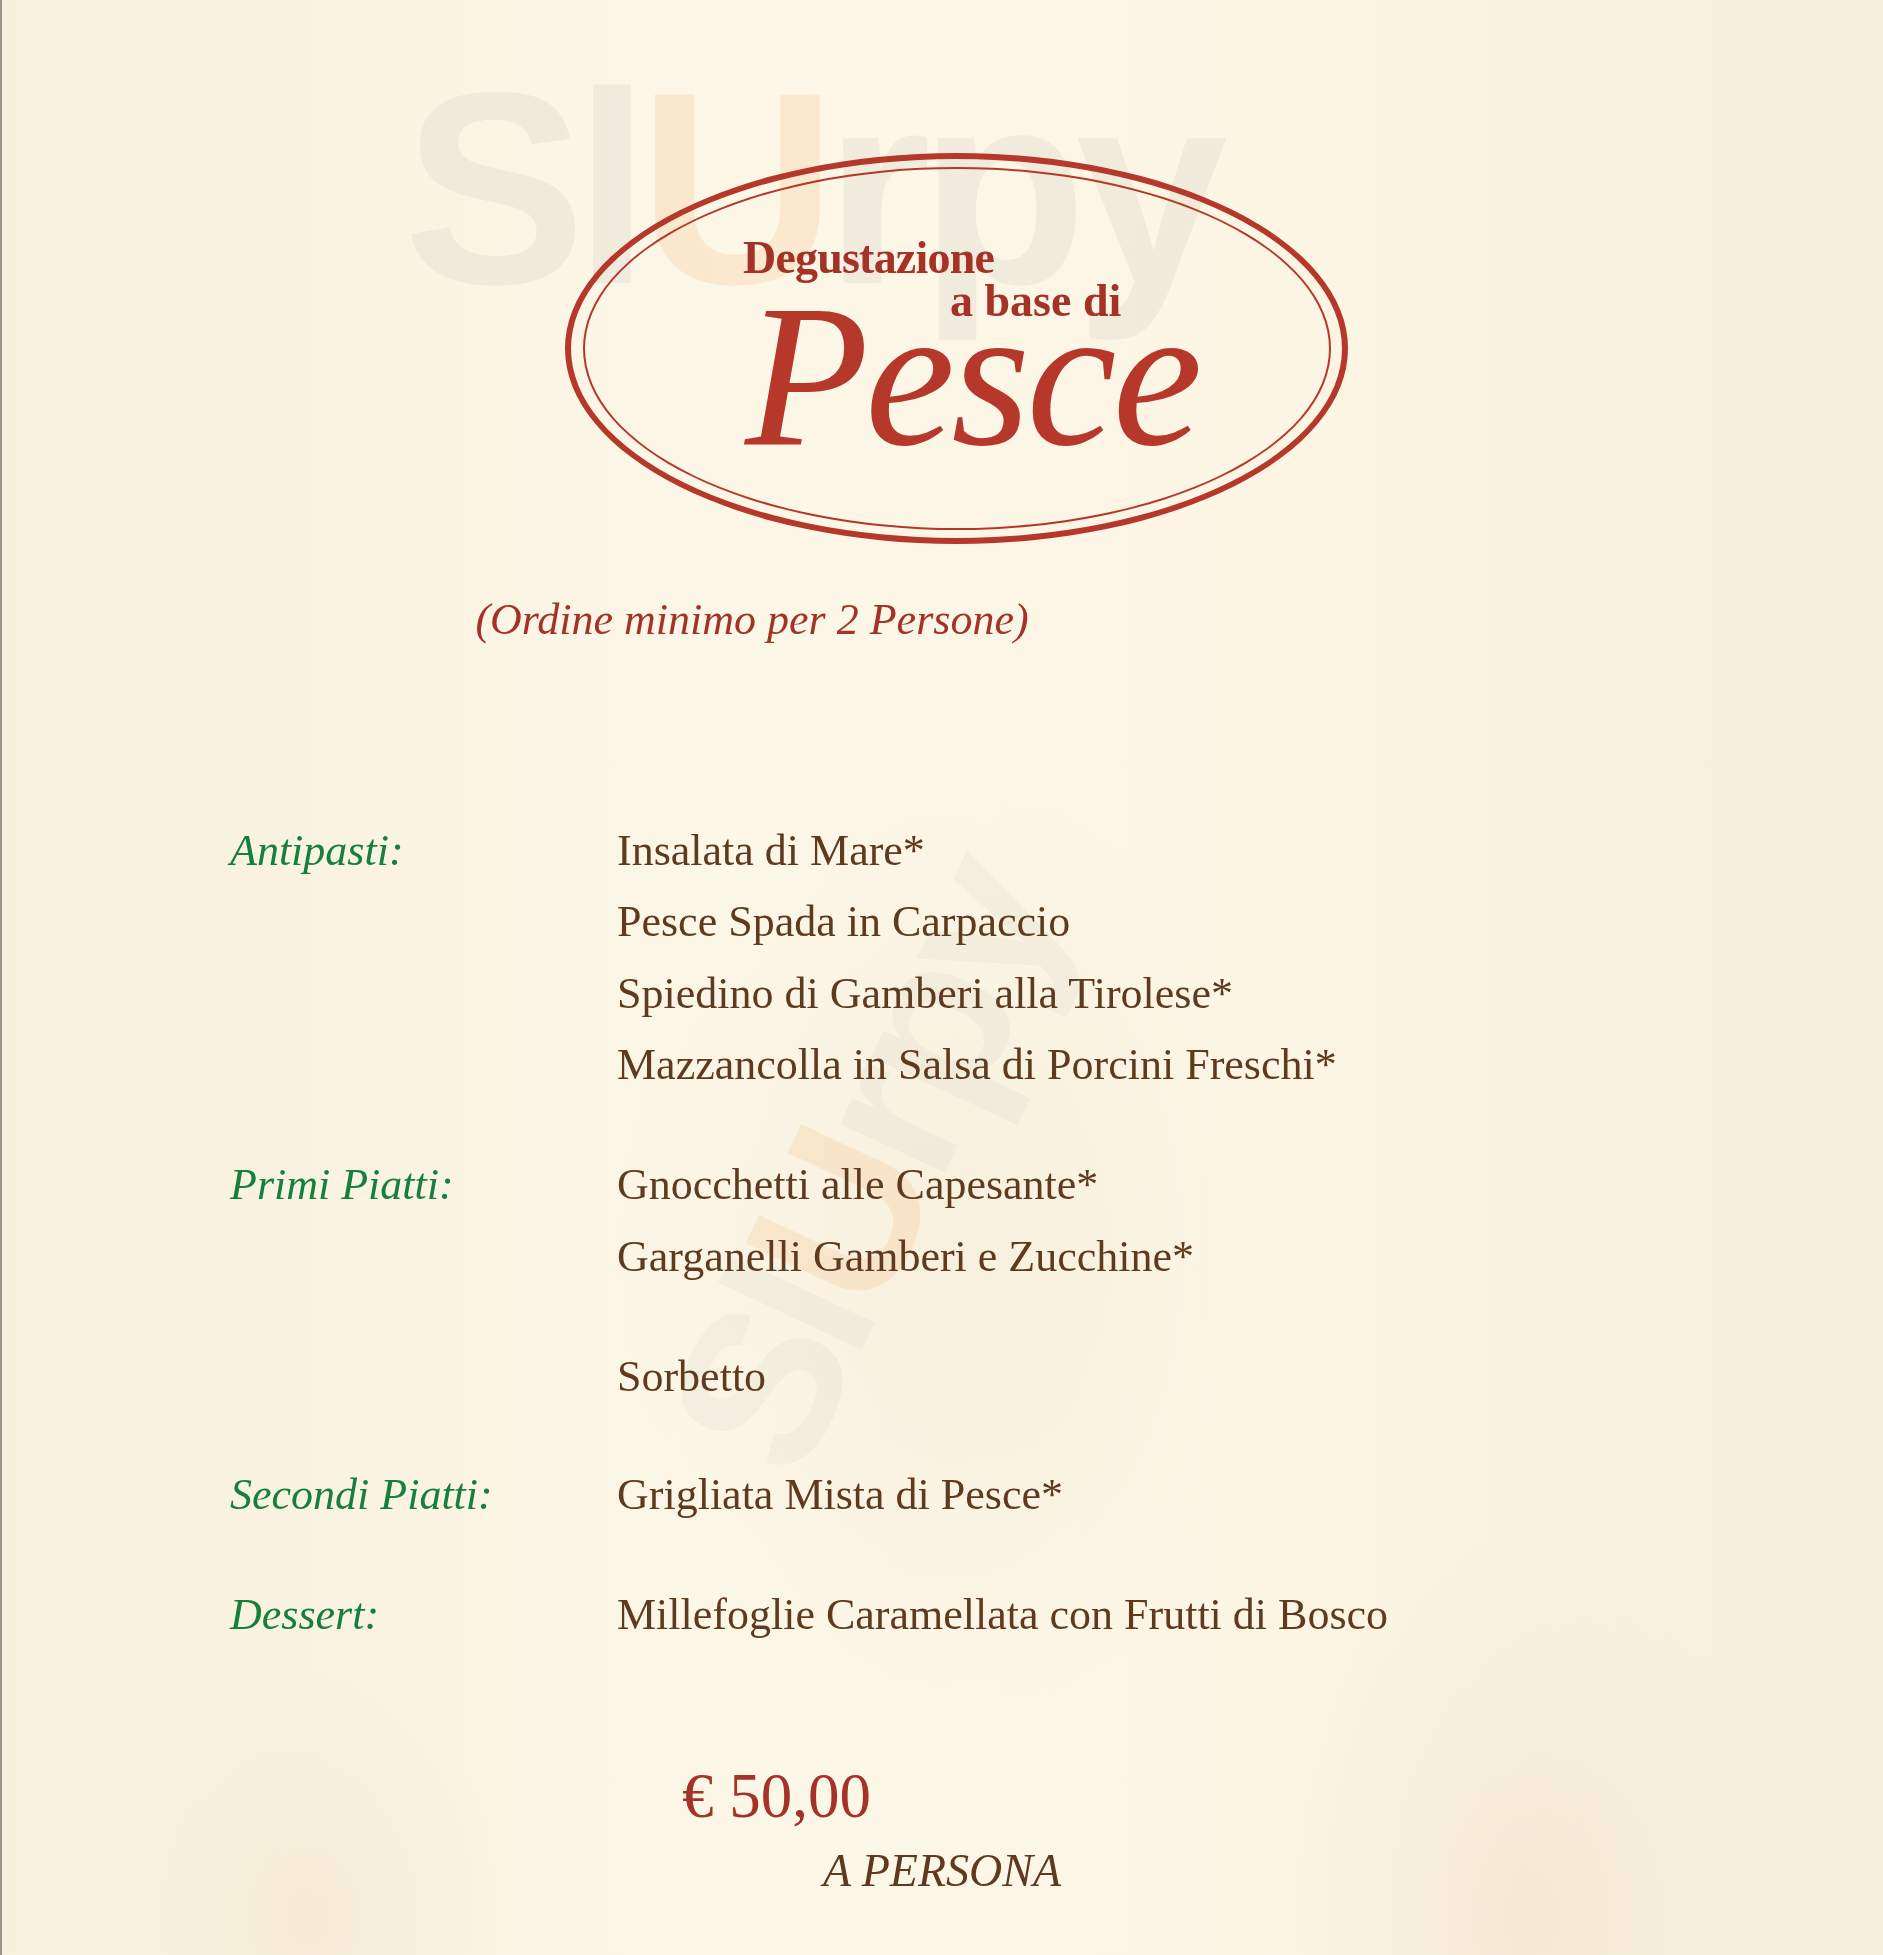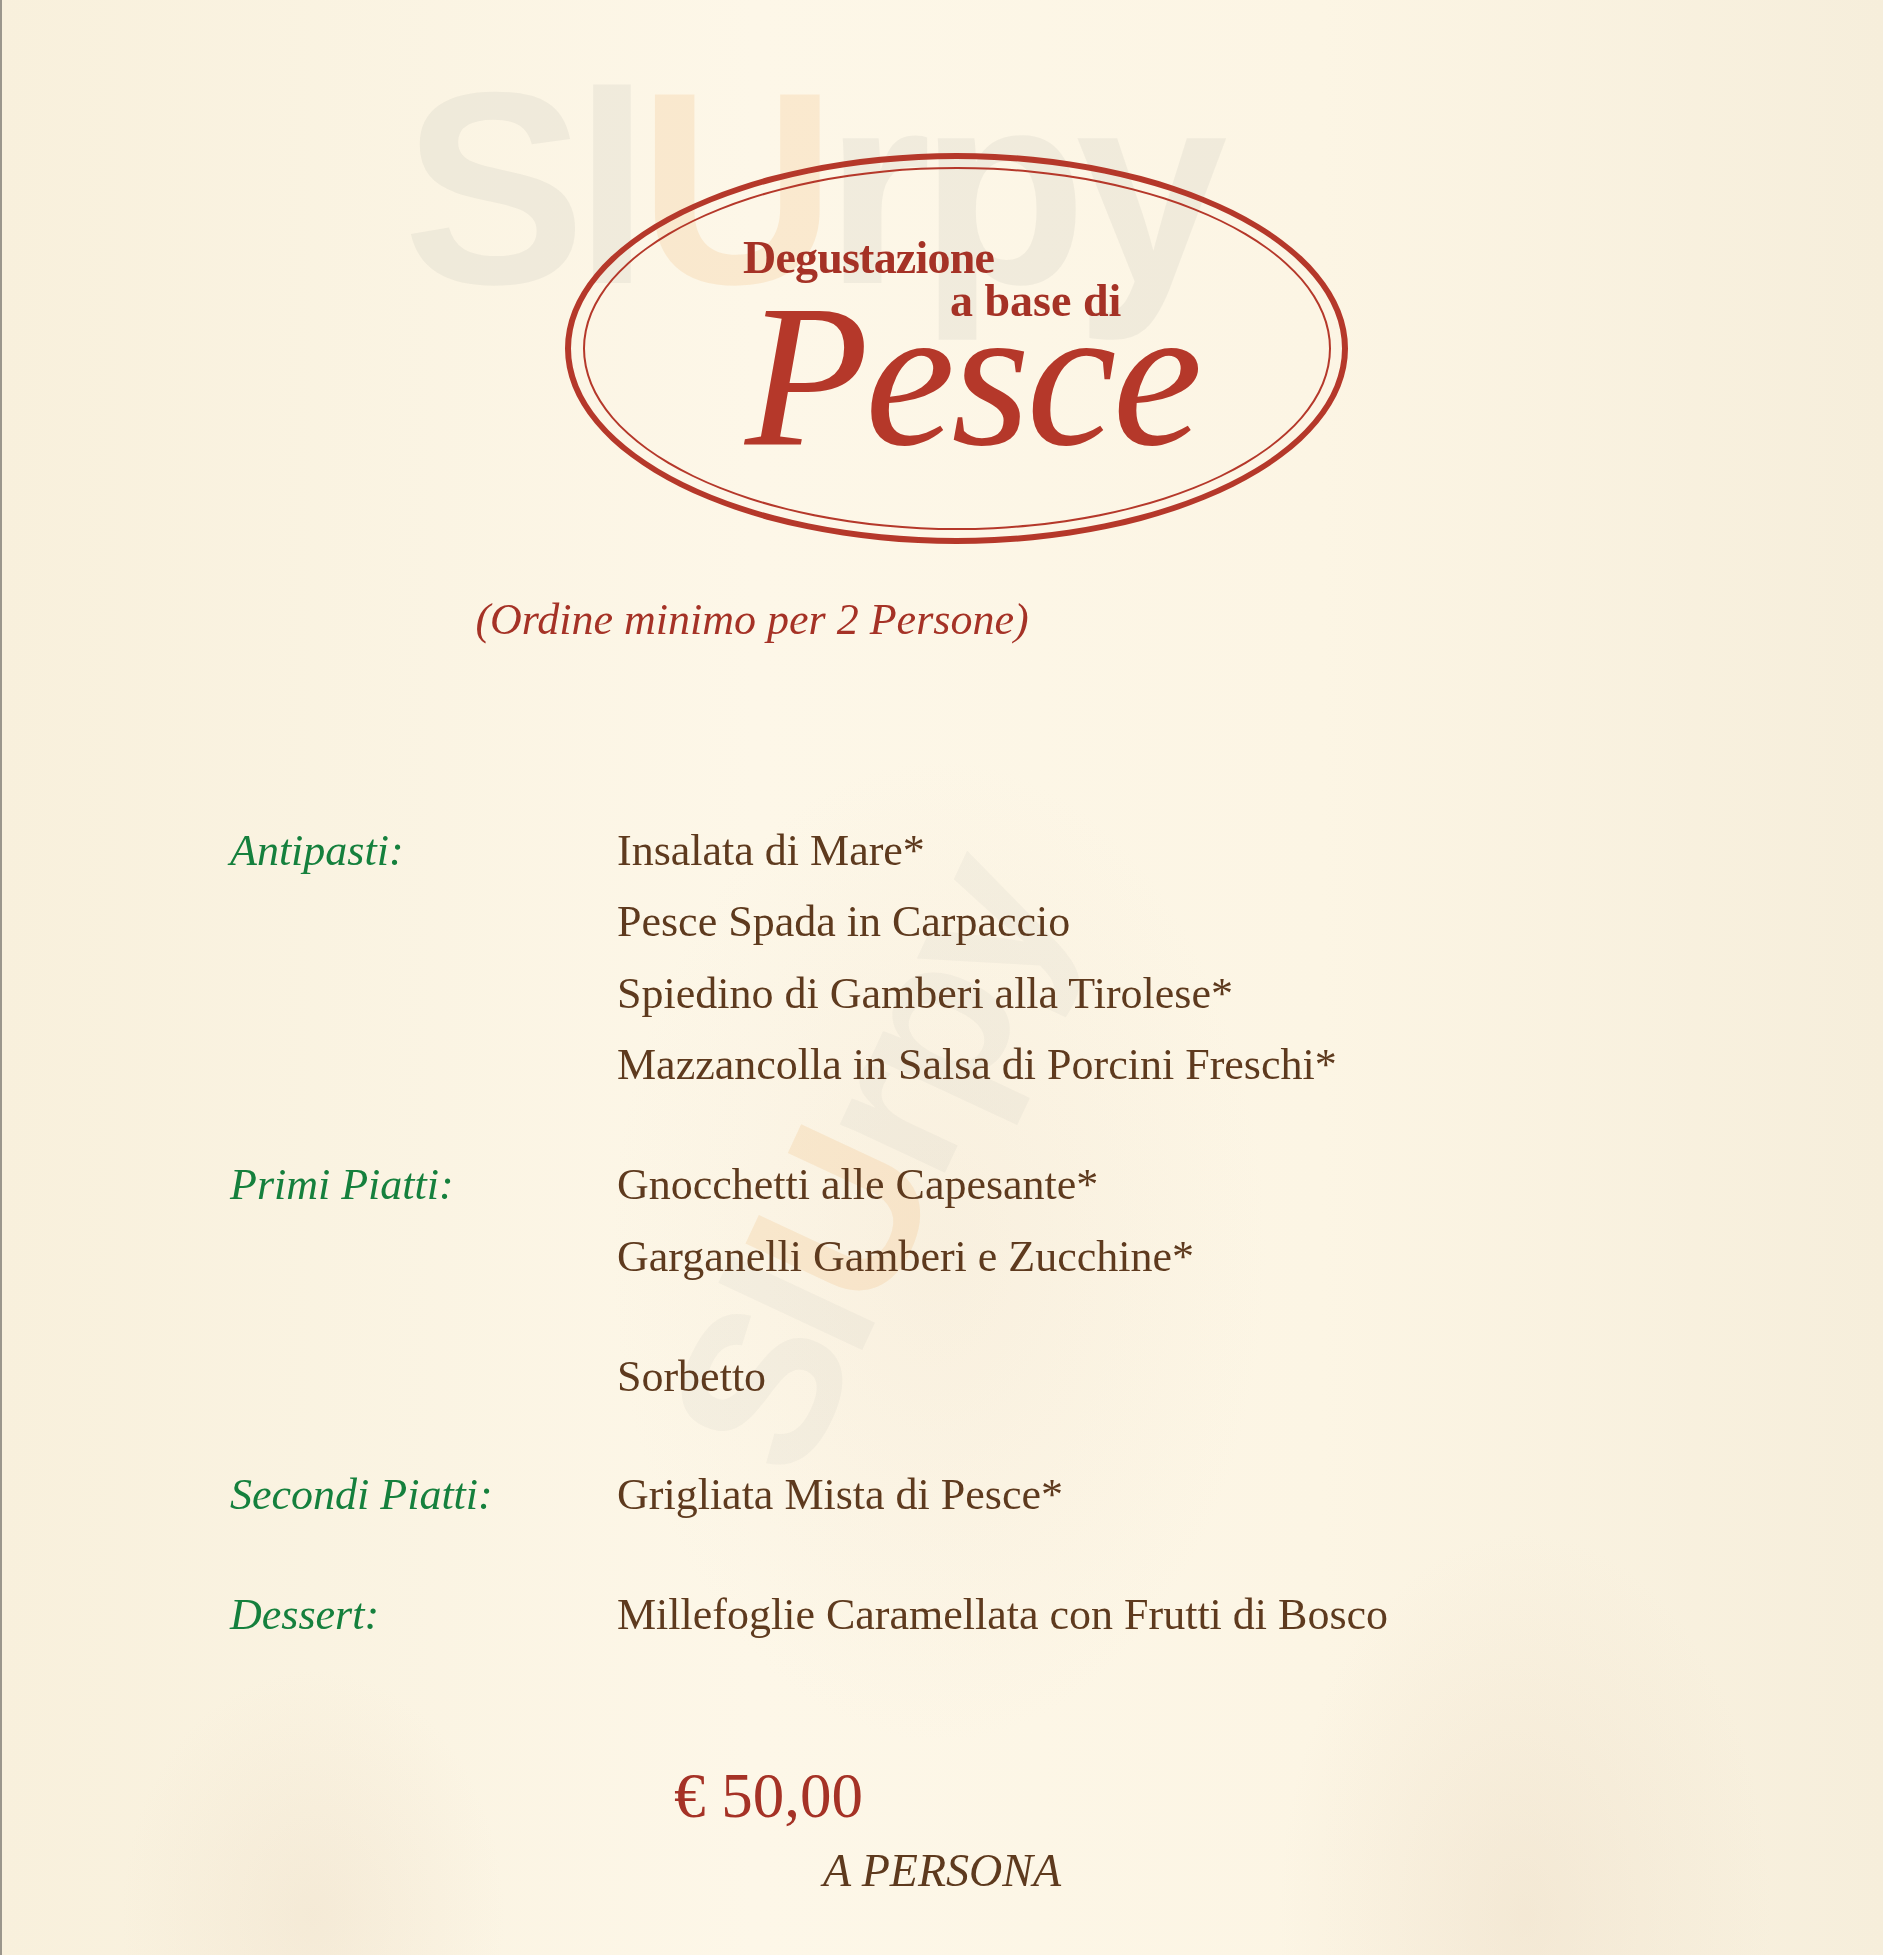--- a/index.html
+++ b/index.html
@@ -59,21 +59,21 @@
       position: absolute; left: 230px; font-size: 44px; font-style: italic;
       color: #15803d; white-space: nowrap;
     }
     .dish {
       position: absolute; left: 617px; font-size: 44px; color: #5e3a1e; white-space: nowrap;
     }
 
     
     .price-main {
       position: absolute; left: 0; width: 1537px; top: 1760px; text-align: center;
-      font-size: 63px; color: #a53226; white-space: nowrap;
+      font-size: 63px; color: #a53226; white-space: nowrap; padding-left: 8px;
     }
     .per-person {
       position: absolute; left: 0; width: 1884px; top: 1844px; text-align: center;
       font-size: 46px; font-style: italic; color: #5e3a1e; white-space: nowrap;
     }
   </style>
 </head>
 <body>
 
 <div class="paper"></div>

